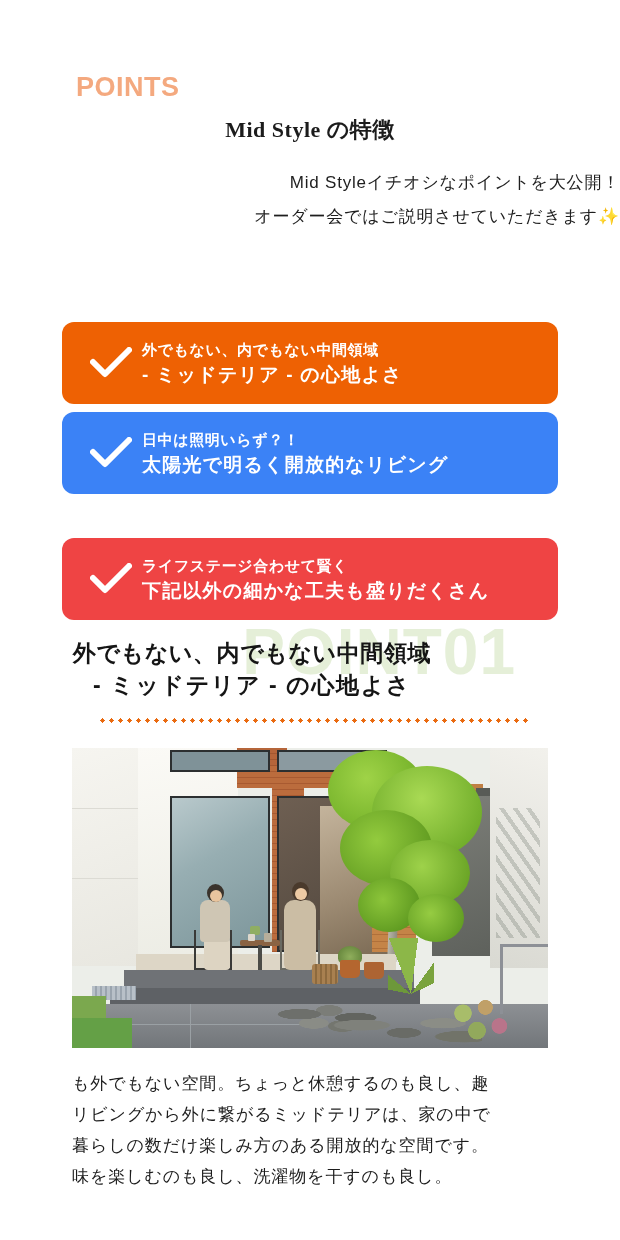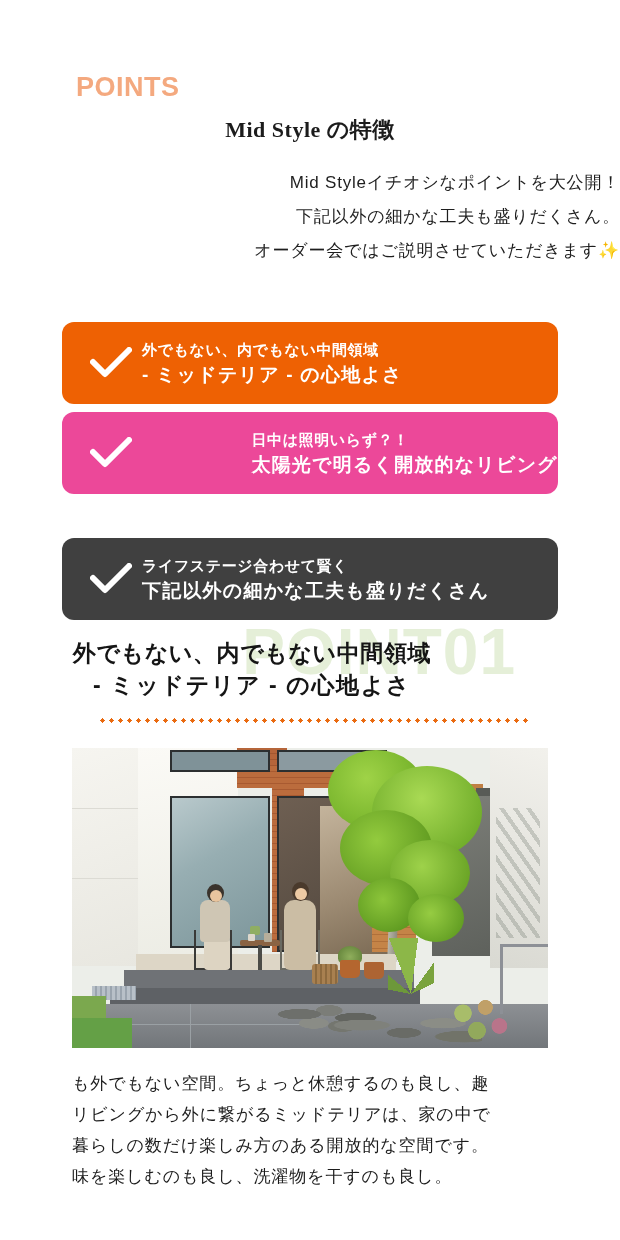--- a/index.html
+++ b/index.html
@@ -331,51 +331,50 @@
 
   <div class="header-block">
     <div class="points-kicker">POINTS</div>
     <div class="main-title">
       <span>Mid Style</span><span class="jp"> の特徴</span>
     </div>
   </div>
 
   <div class="intro">
     <span class="line">Mid Styleイチオシなポイントを大公開！</span>
-    <span class="line">下記以外の細かな工夫も盛りだくさん。</span>
     <span class="line"><span>オーダー会ではご説明させていただきます</span><span class="sparkle">✨</span></span>
   </div>
 
   <div class="cards">
 
     <div class="card" style="background:#EE6103;">
       <div class="card-check">
         <svg width="42" height="32" viewBox="0 0 42 32" aria-hidden="true">
           <path d="M3 15 L15 27 L39 3" fill="none" stroke="#ffffff" stroke-width="6" stroke-linecap="round" stroke-linejoin="round"></path>
         </svg>
       </div>
       <div class="card-text">
         <span class="card-line1">外でもない、内でもない中間領域</span>
         <span class="card-line2">- ミッドテリア - の心地よさ</span>
       </div>
     </div>
 
-    <div class="card" style="background:#ec4899;justify-content:space-between;">
+    <div class="card" style="background:#3b82f6;">
       <div class="card-check">
         <svg width="42" height="32" viewBox="0 0 42 32" aria-hidden="true">
           <path d="M3 15 L15 27 L39 3" fill="none" stroke="#ffffff" stroke-width="6" stroke-linecap="round" stroke-linejoin="round"></path>
         </svg>
       </div>
       <div class="card-text">
         <span class="card-line1">日中は照明いらず？！</span>
         <span class="card-line2">太陽光で明るく開放的なリビング</span>
       </div>
     </div>
 
-    <div class="card" style="background:#404040;margin-top:44px;">
+    <div class="card" style="background:#ef4444;margin-top:44px;">
       <div class="card-check">
         <svg width="42" height="32" viewBox="0 0 42 32" aria-hidden="true">
           <path d="M3 15 L15 27 L39 3" fill="none" stroke="#ffffff" stroke-width="6" stroke-linecap="round" stroke-linejoin="round"></path>
         </svg>
       </div>
       <div class="card-text">
         <span class="card-line1">ライフステージ合わせて賢く</span>
         <span class="card-line2">下記以外の細かな工夫も盛りだくさん</span>
       </div>
     </div>

